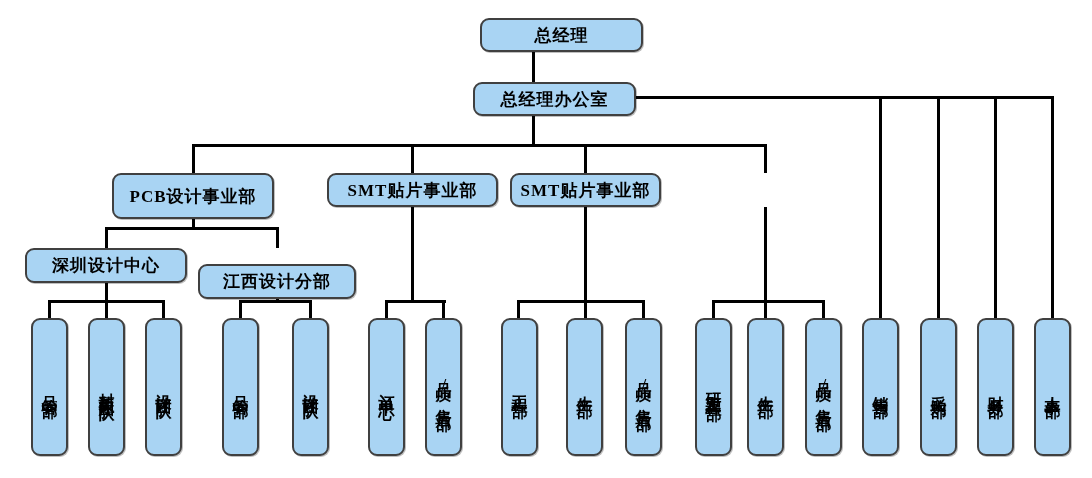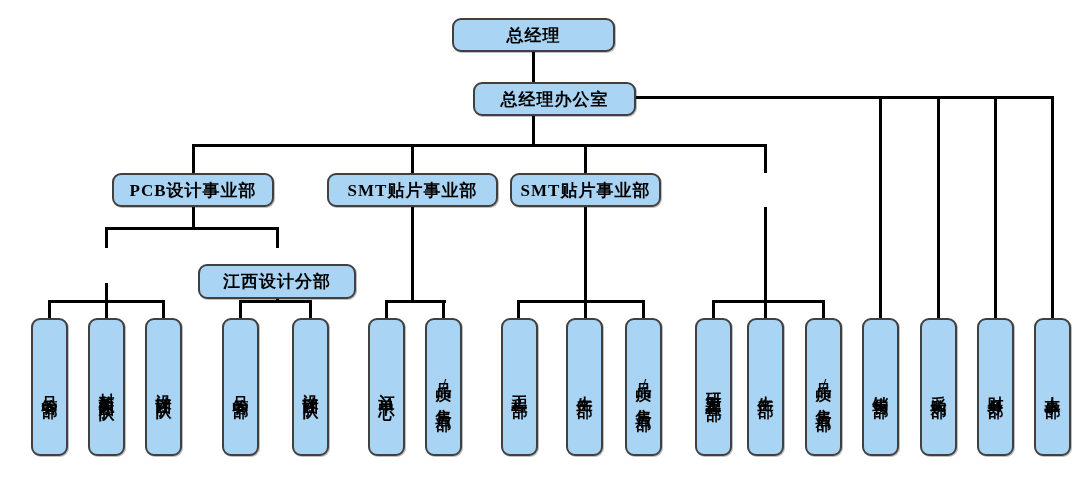--- a/index.html
+++ b/index.html
@@ -90,27 +90,28 @@
   <div class="ln v" style="left:584px;top:207px;height:111px"></div>
   <div class="ln h" style="left:517px;top:300px;width:128px"></div>
   <div class="ln v" style="left:517px;top:300px;height:18px"></div>
   <div class="ln v" style="left:642px;top:300px;height:18px"></div>
 
   <div class="ln v" style="left:764px;top:207px;height:111px"></div>
   <div class="ln h" style="left:712px;top:300px;width:113px"></div>
   <div class="ln v" style="left:712px;top:300px;height:18px"></div>
   <div class="ln v" style="left:822px;top:300px;height:18px"></div>
 
-  <div class="node h" style="left:452px;top:18px;width:163px;height:34px">总经理</div>
+  <div class="node h" style="left:480px;top:18px;width:163px;height:34px">总经理</div>
   <div class="node h" style="left:473px;top:82px;width:163px;height:34px">总经理办公室</div>
 
-  <div class="node h" style="left:112px;top:173px;width:162px;height:34px">PCB设计事业部</div>
+  <div class="node h" style="left:112px;top:173px;width:162px;height:46px">PCB设计事业部</div>
   <div class="node h" style="left:327px;top:173px;width:171px;height:34px">SMT贴片事业部</div>
   <div class="node h" style="left:510px;top:173px;width:151px;height:34px">SMT贴片事业部</div>
 
+  <div class="node h" style="left:25px;top:248px;width:162px;height:35px">深圳设计中心</div>
   <div class="node h" style="left:198px;top:264px;width:158px;height:35px">江西设计分部</div>
 
   <div class="node v" style="left:31px;top:318px;width:37px;height:138px">品管部</div>
   <div class="node v" style="left:88px;top:318px;width:37px;height:138px">封装库团队</div>
   <div class="node v" style="left:145px;top:318px;width:37px;height:138px">设计团队</div>
   <div class="node v" style="left:222px;top:318px;width:37px;height:138px">品管部</div>
   <div class="node v" style="left:292px;top:318px;width:37px;height:138px">设计团队</div>
   <div class="node v" style="left:368px;top:318px;width:37px;height:138px">订单中心</div>
   <div class="node v" style="left:425px;top:318px;width:37px;height:138px">品质/售后部</div>
   <div class="node v" style="left:501px;top:318px;width:37px;height:138px">工程部</div>

